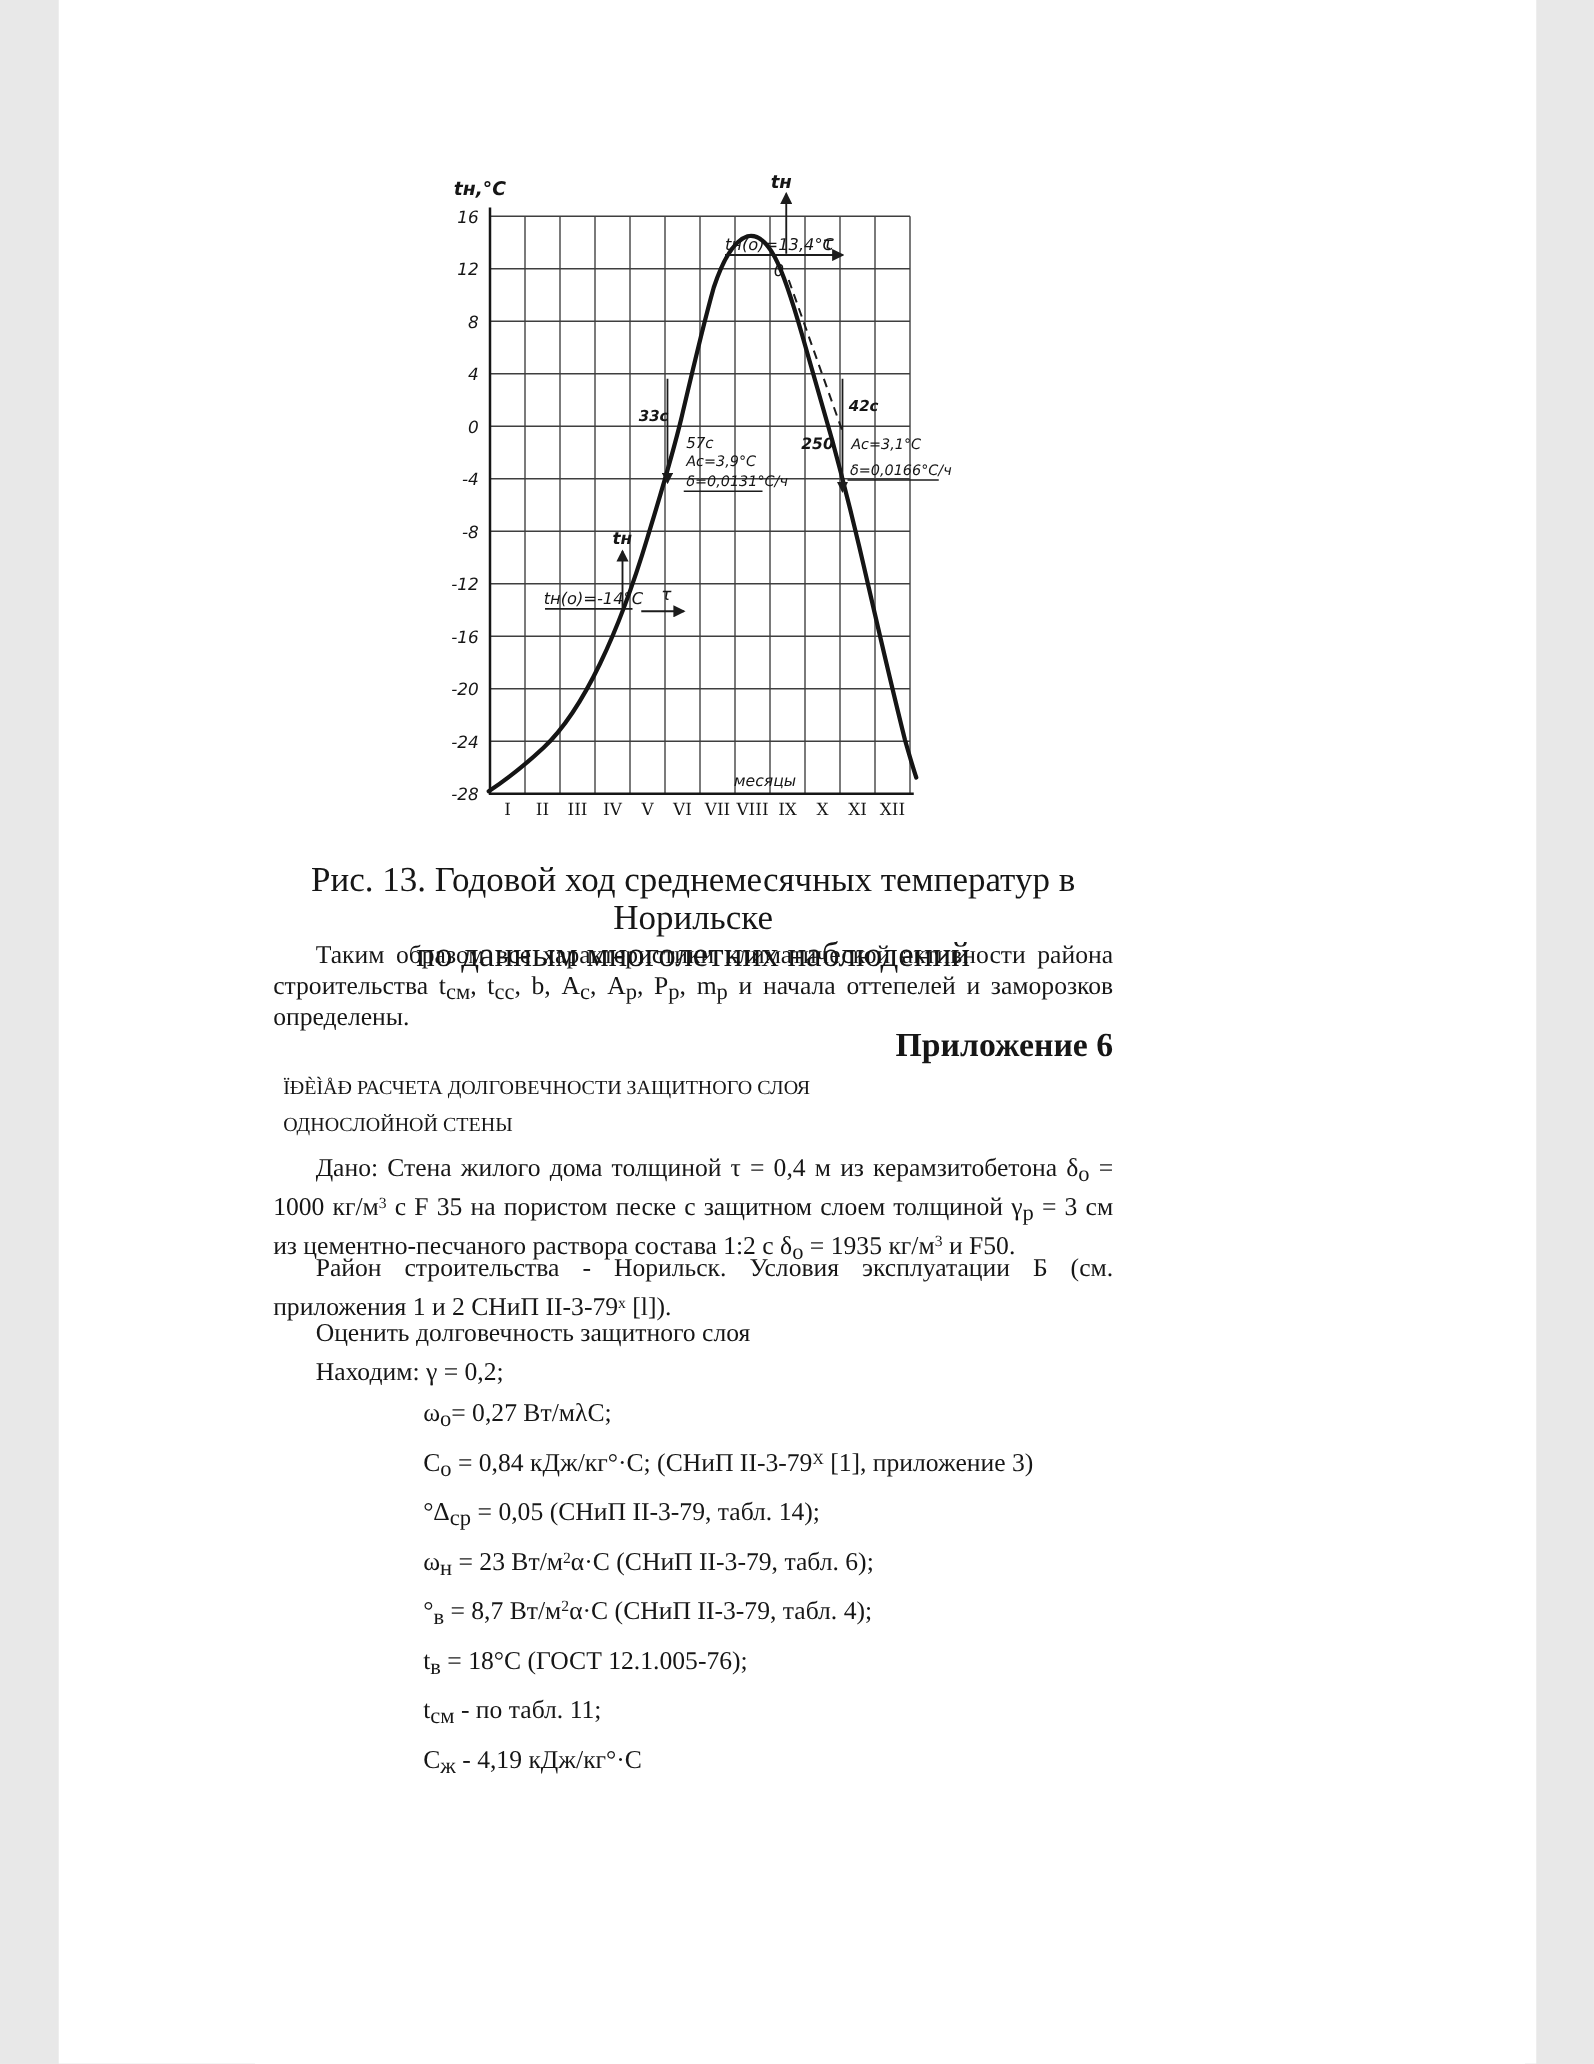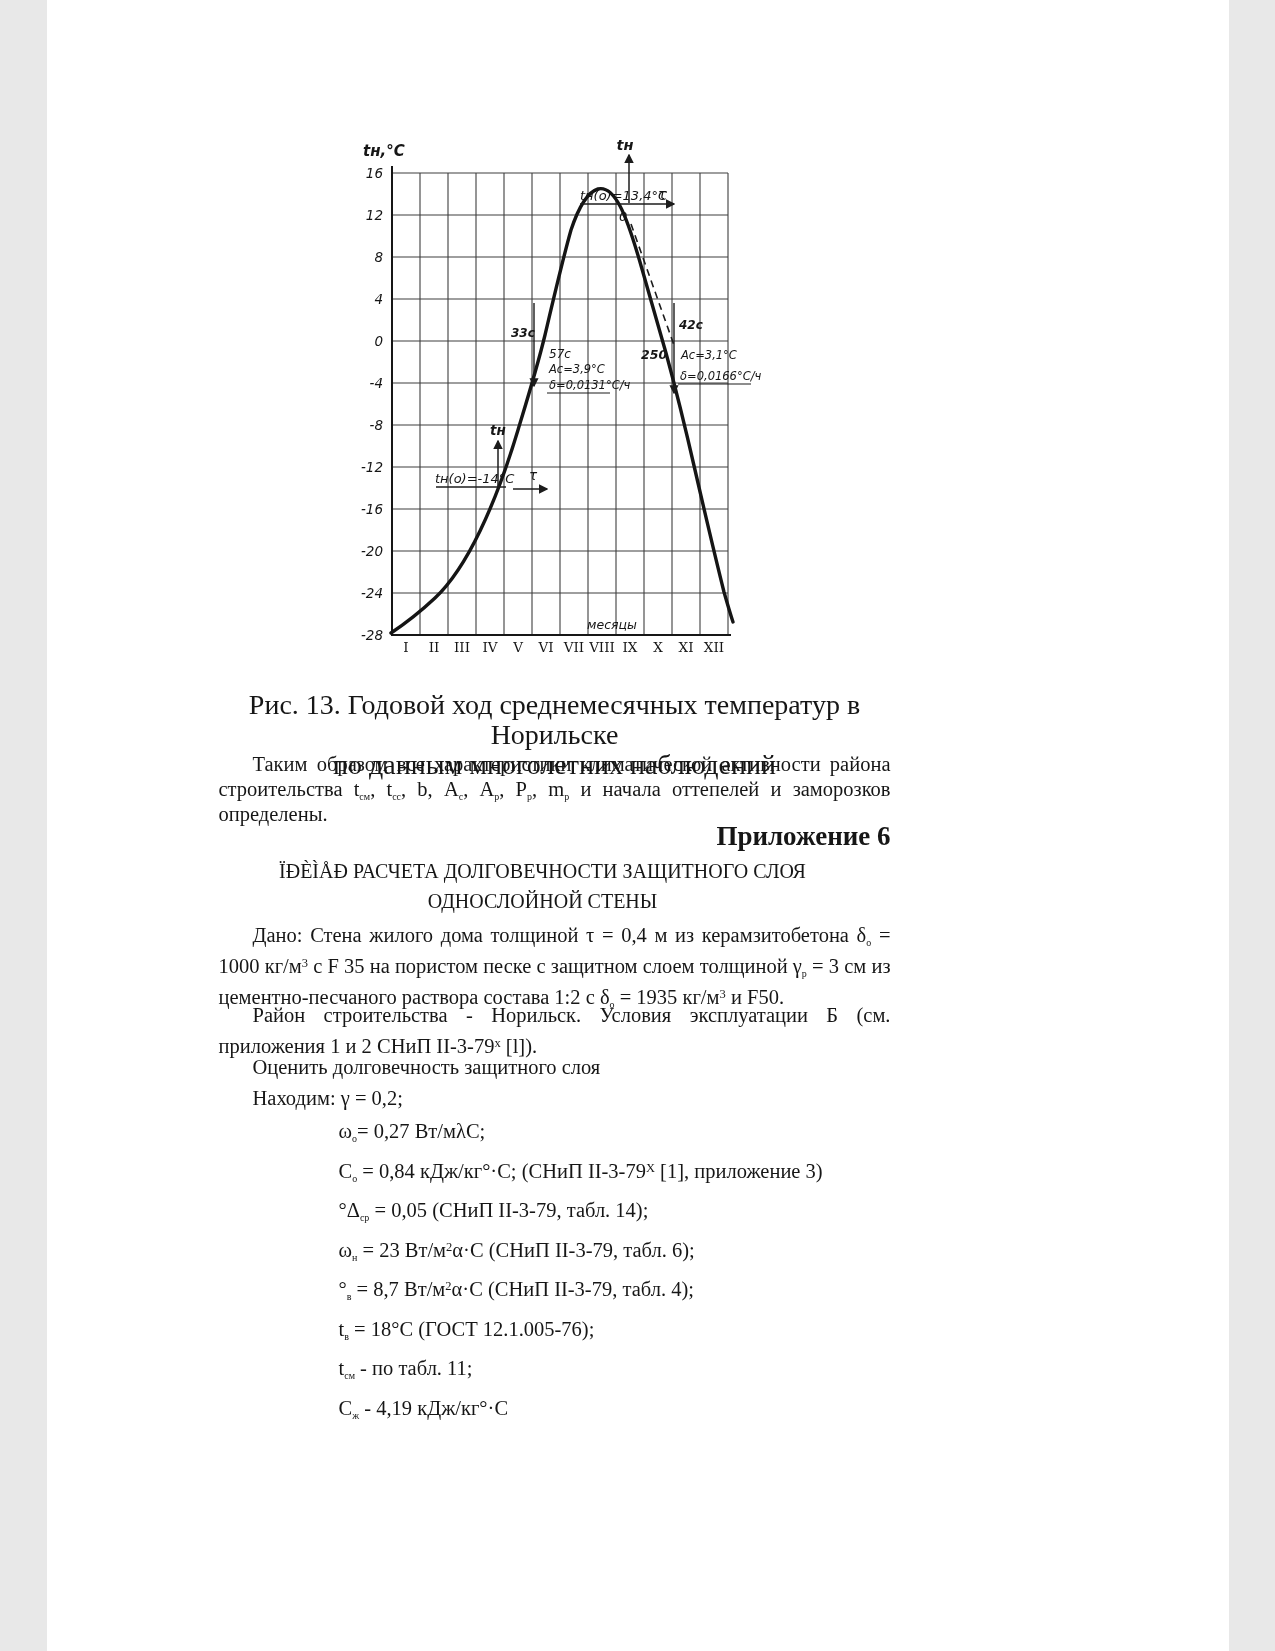--- a/index.html
+++ b/index.html
@@ -2,26 +2,26 @@
 <html><head>
 <meta charset="utf-8">
 <style>
   html,body{margin:0;padding:0;background:#e8e8e8;}
   .page{position:relative;width:1182px;height:1651px;background:#ffffff;
         font-family:"Liberation Serif",serif;color:#161616;overflow:hidden;margin:0 auto;}
   .abs{position:absolute;}
   .body-text{font-size:20.5px;}
   .justify{text-align:justify;}
   .indent{text-indent:34px;}
-  sub{font-size:10px;vertical-align:-4px;line-height:0;}
+  sub{font-size:18px;vertical-align:-4px;line-height:0;}
   sup{font-size:12.5px;vertical-align:6px;line-height:0;}
   #caption{left:172px;top:690px;width:672px;text-align:center;font-size:28px;line-height:30px;}
   #para1{left:172px;top:752px;width:672px;line-height:25px;}
   #appendix{left:172px;top:821px;width:672px;text-align:right;font-weight:700;font-size:27px;}
-  #heading{left:160px;top:856px;width:672px;text-align:center;font-size:20px;line-height:30px;}
+  #heading{left:180px;top:856px;width:672px;font-size:16px;line-height:30px;}
   #dano{left:172px;top:920px;width:672px;line-height:31px;}
   #region{left:172px;top:1000px;width:672px;line-height:31px;}
   #estimate{left:206px;top:1056px;}
   #nakhodim{left:206px;top:1087px;}
   #findings{left:292px;top:1120px;width:620px;}
   .f-line{line-height:22px;margin-bottom:17.5px;font-size:20.5px;}
   .chart-hand{font-family:"DejaVu Sans",sans-serif;font-style:italic;}
   .chart-roman{font-family:"DejaVu Serif",serif;}
 </style>
 </head>

